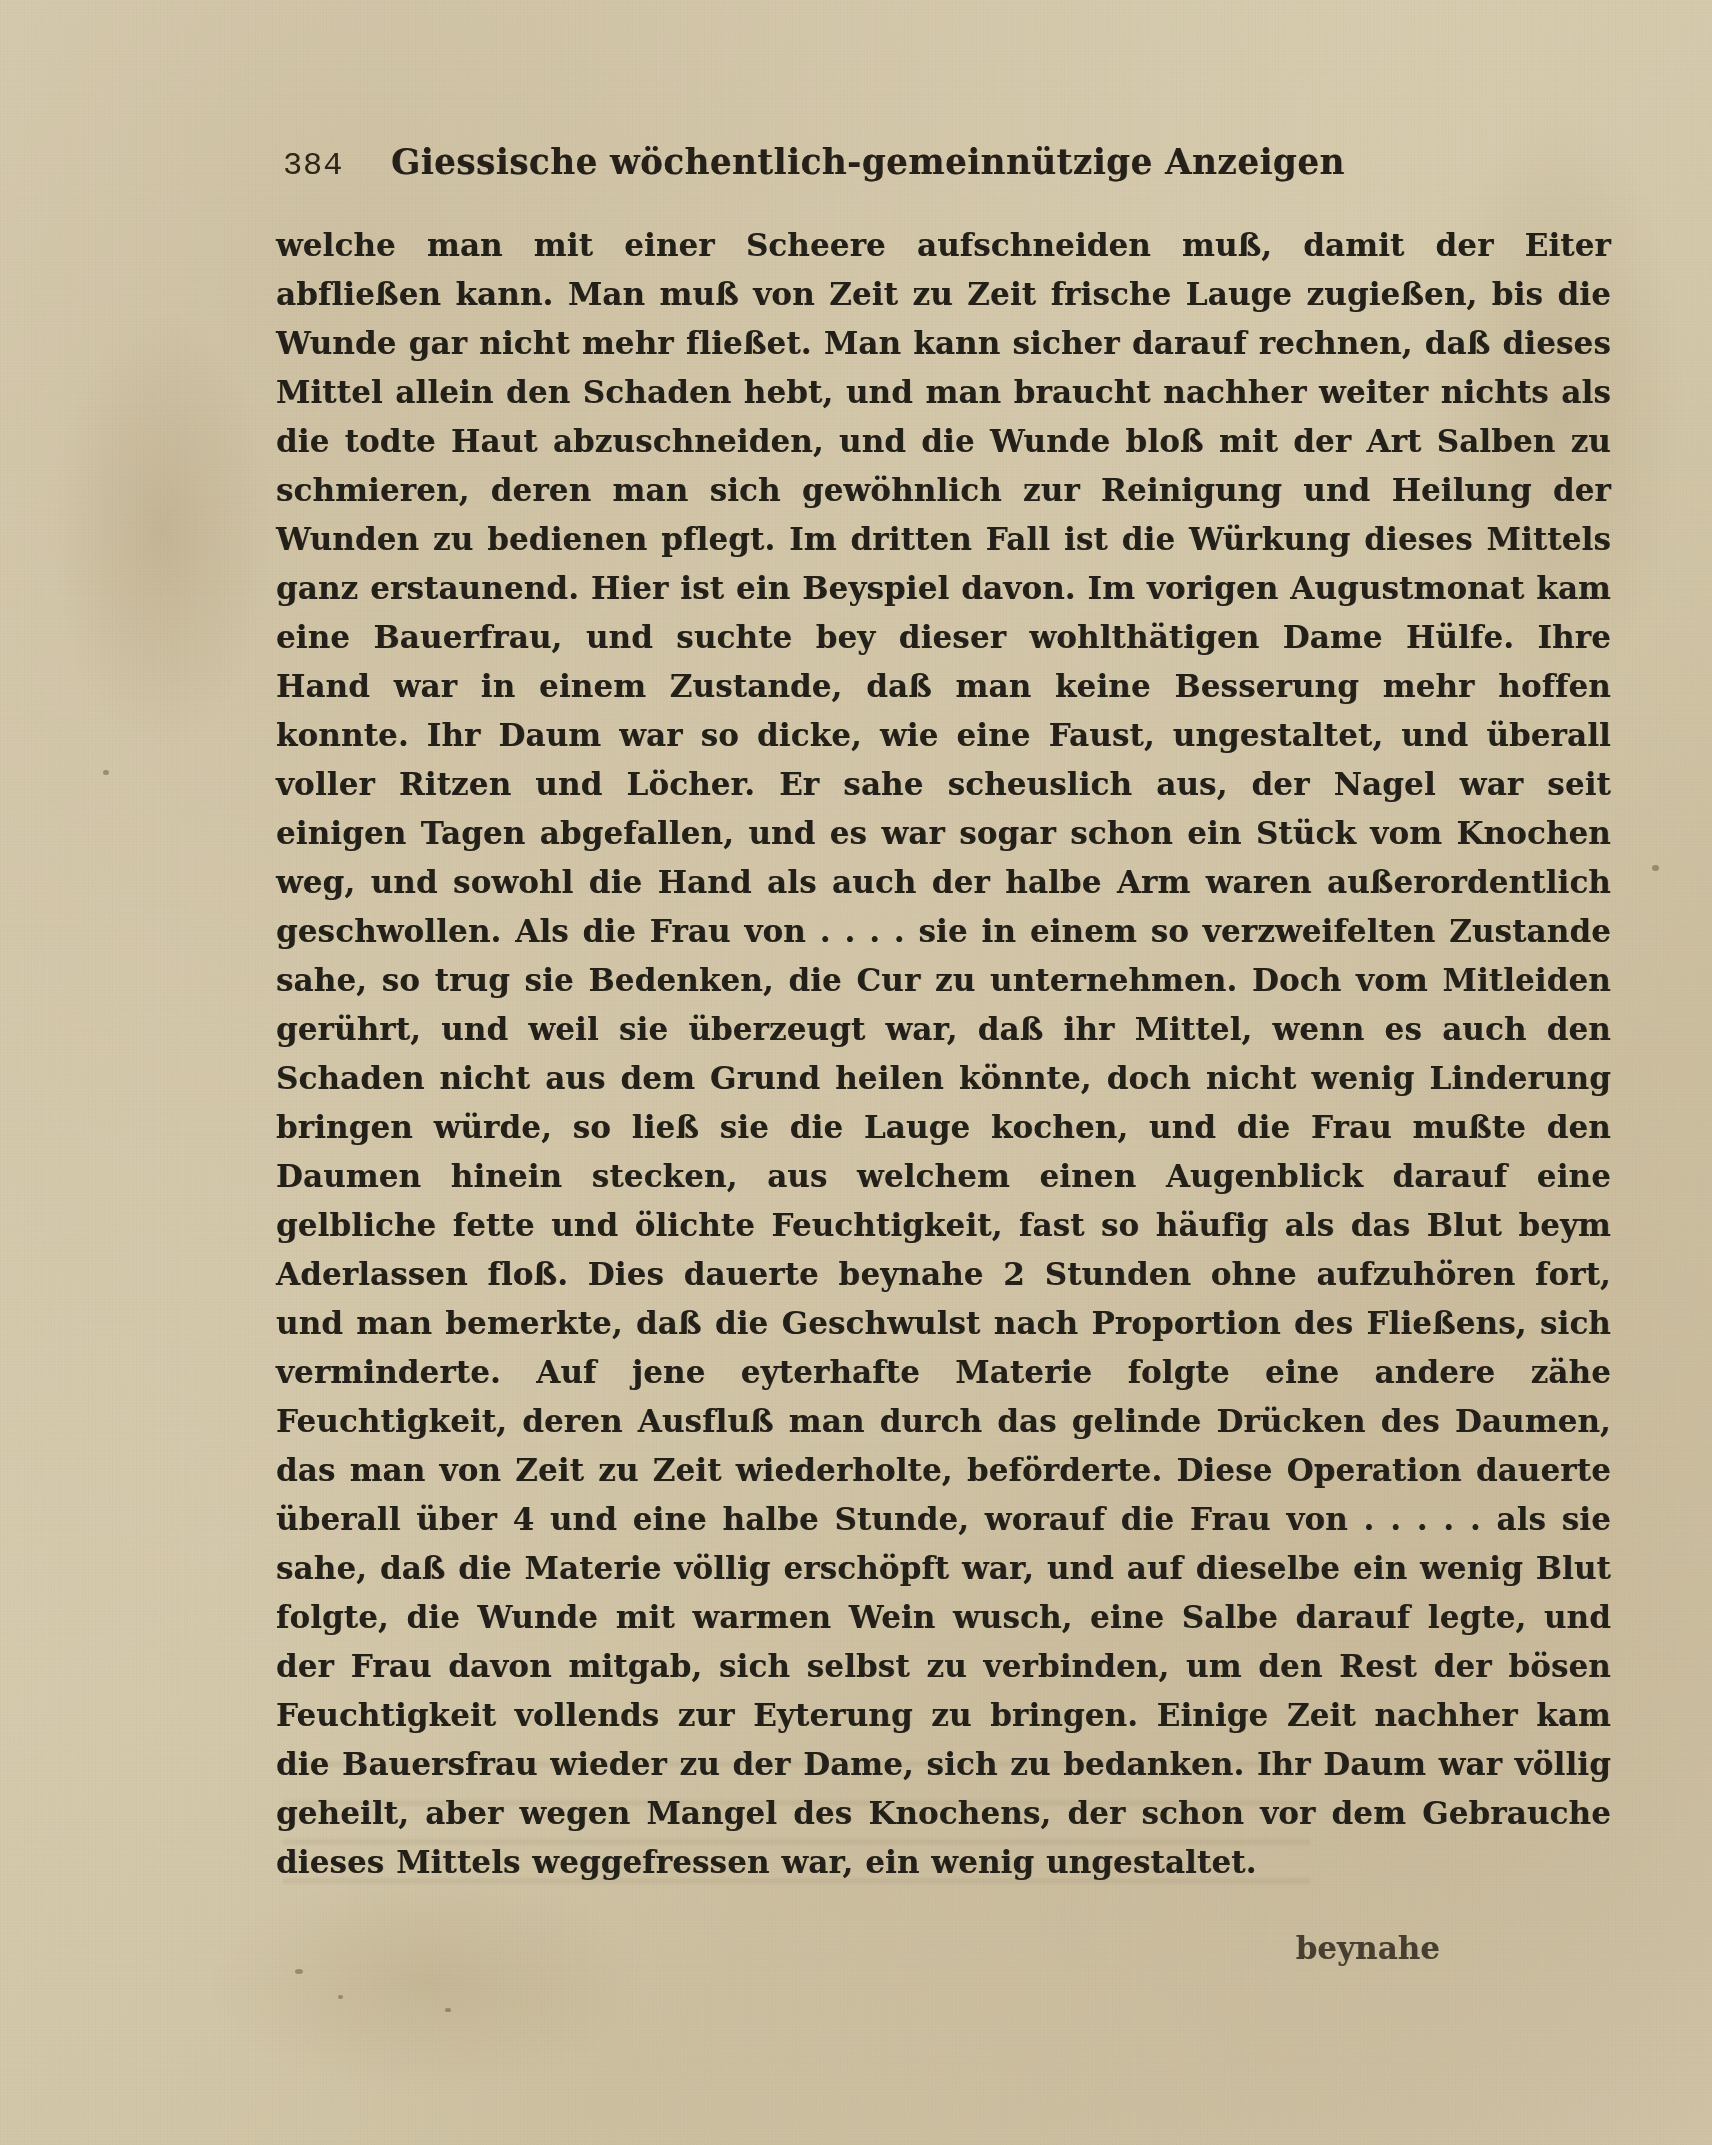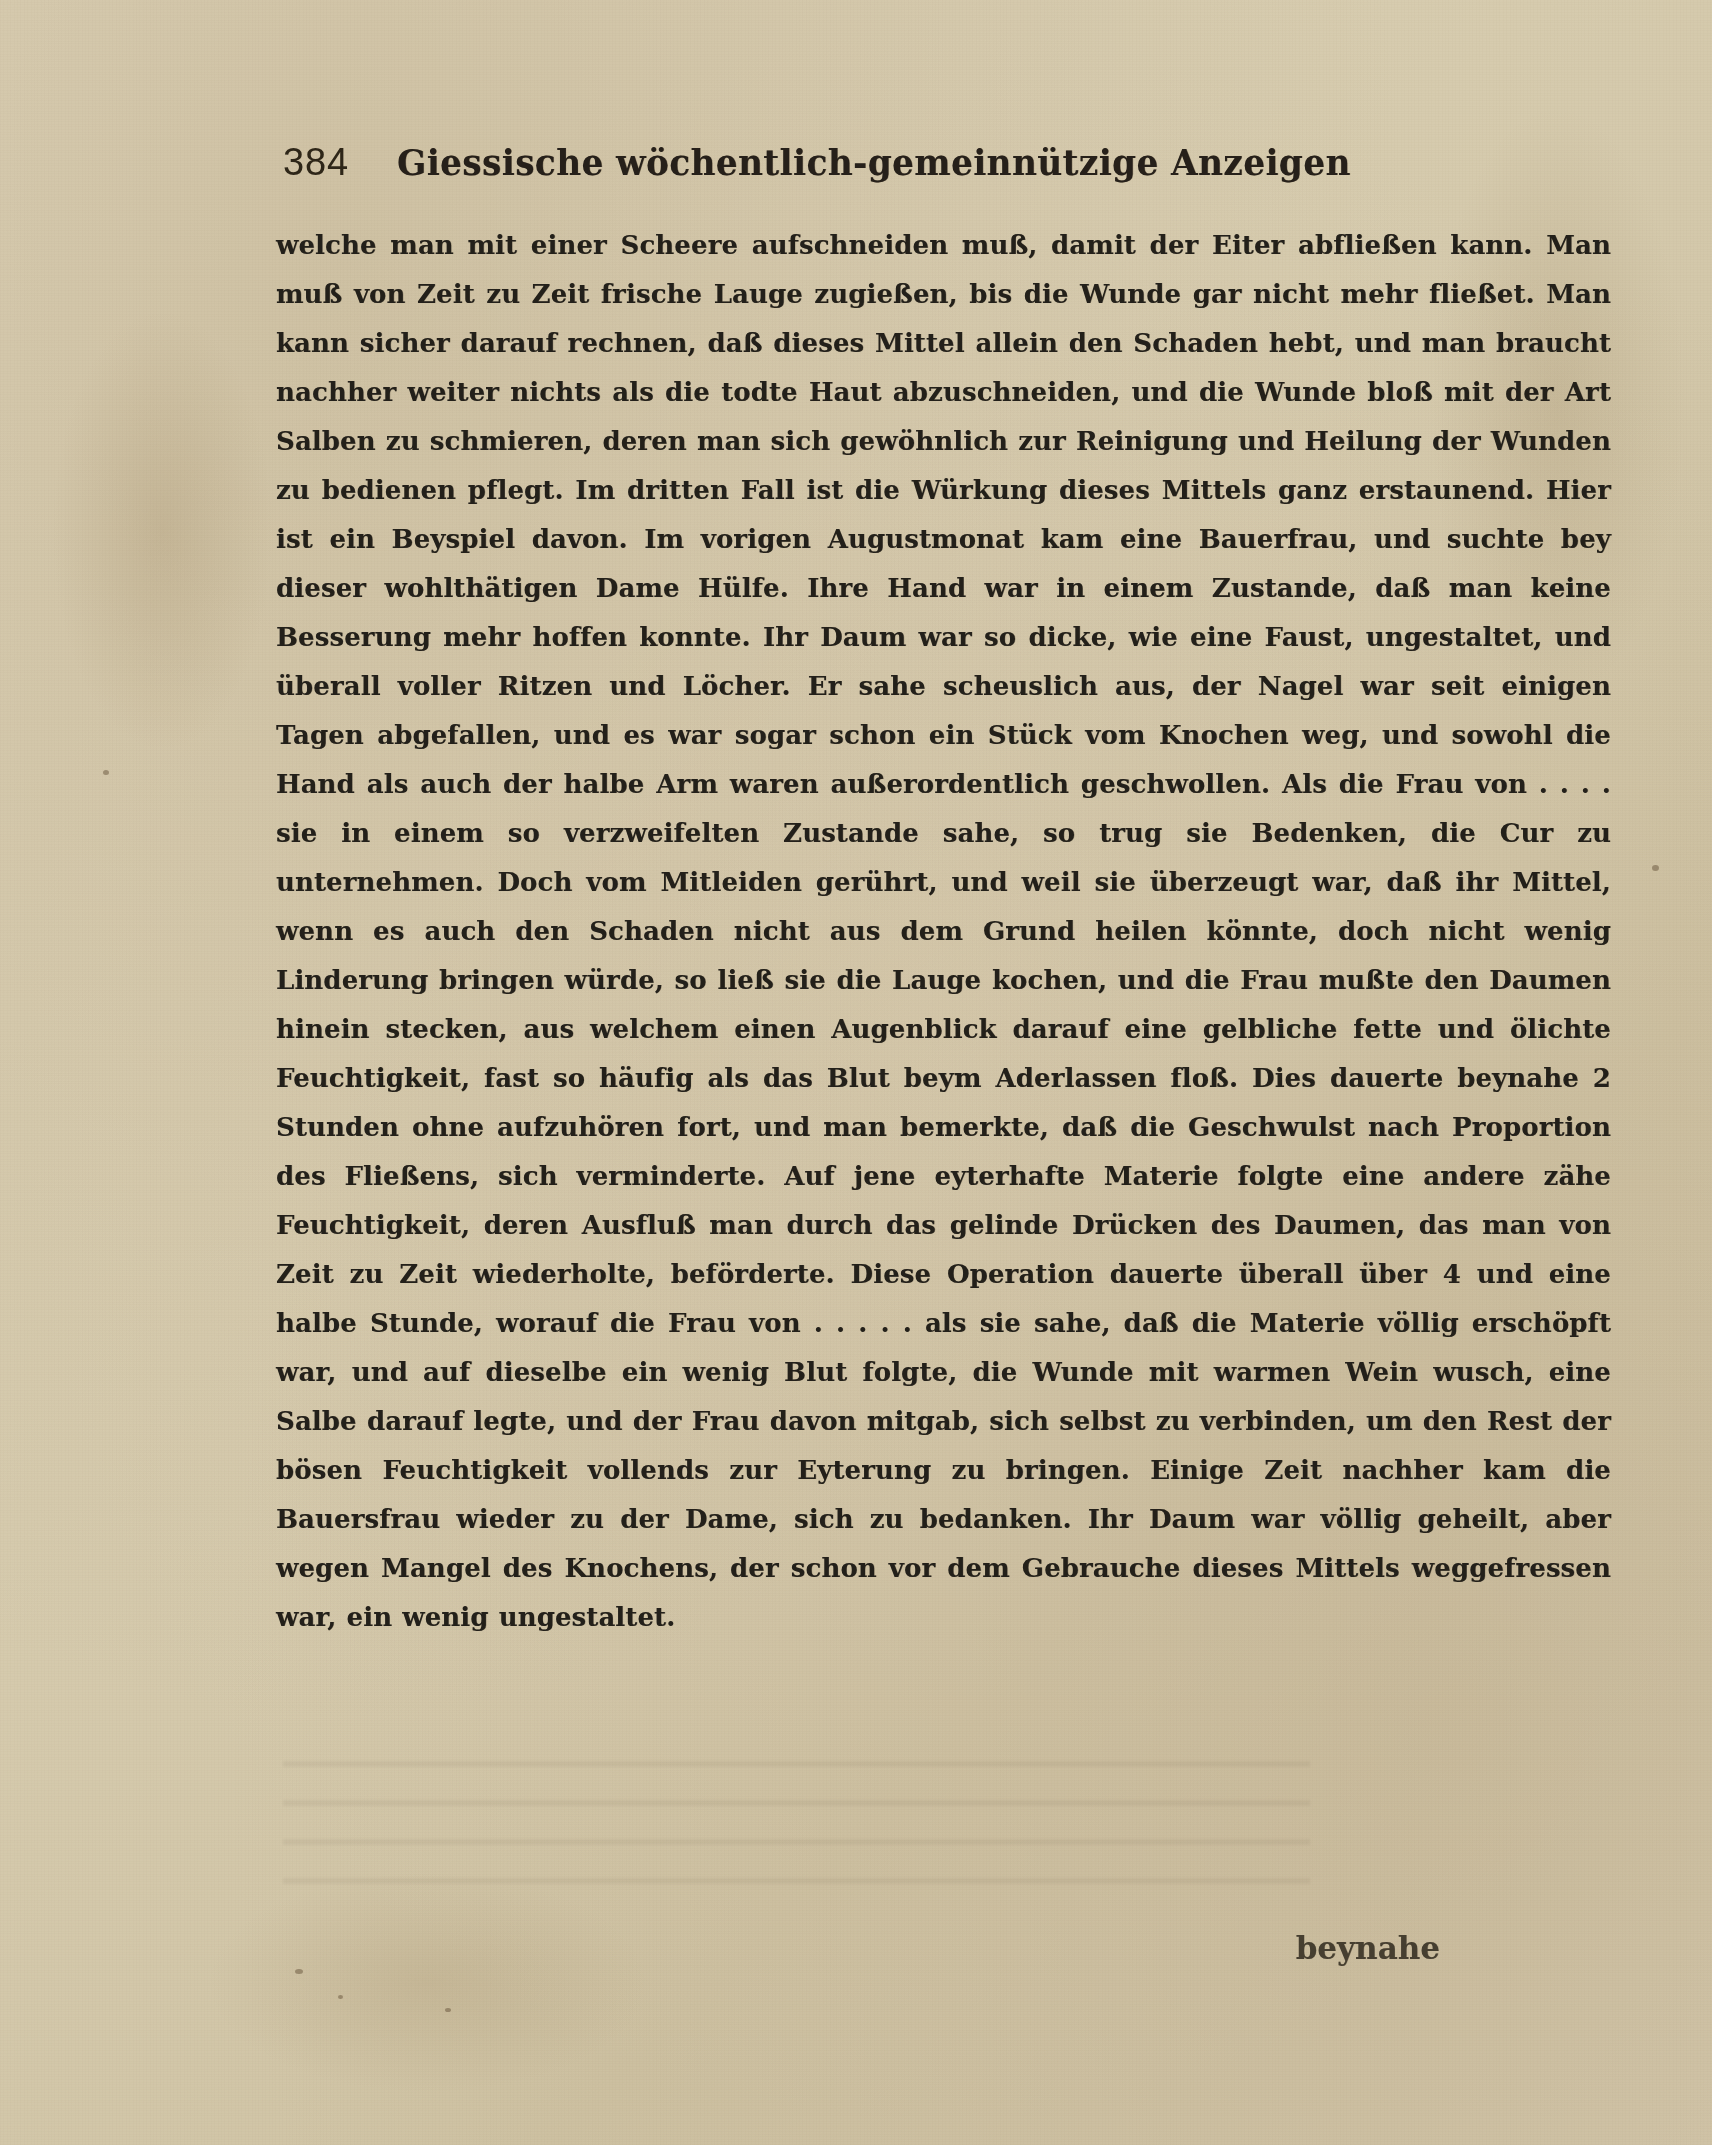--- a/index.html
+++ b/index.html
@@ -67,22 +67,22 @@
     position: absolute;
     left: 283px;
     top: 141px;
     width: 1164px;
     display: flex;
     align-items: baseline;
     gap: 48px;
     color: #2a2319;
   }
   .folio {
-    font-family: Liberation Sans, sans-serif;
-    font-size: 38px;
+    font-family: Liberation Mono, monospace;
+    font-size: 32px;
     letter-spacing: 0.9px;
     color: #2e2618;
   }
   .running-title {
     font-family: "DejaVu Serif", serif;
     font-weight: bold;
     font-size: 35px;
     letter-spacing: 0.4px;
     color: #26201a;
     text-shadow: 0.5px 0.3px 0 rgba(60,45,25,0.45);
@@ -92,21 +92,21 @@
   }
 
   .body-text {
     position: absolute;
     left: 276px;
     top: 221px;
     width: 1335px;
     color: #23201a;
     font-family: "DejaVu Serif", serif;
     font-weight: bold;
-    font-size: 26px;
+    font-size: 31px;
     line-height: 49px;
     text-align: justify;
     text-justify: inter-word;
     letter-spacing: 0.1px;
     text-shadow: 0.4px 0.3px 0 rgba(50,38,22,0.35);
     word-spacing: 0.9px;
   }
   .body-text p {
     margin: 0;
   }

